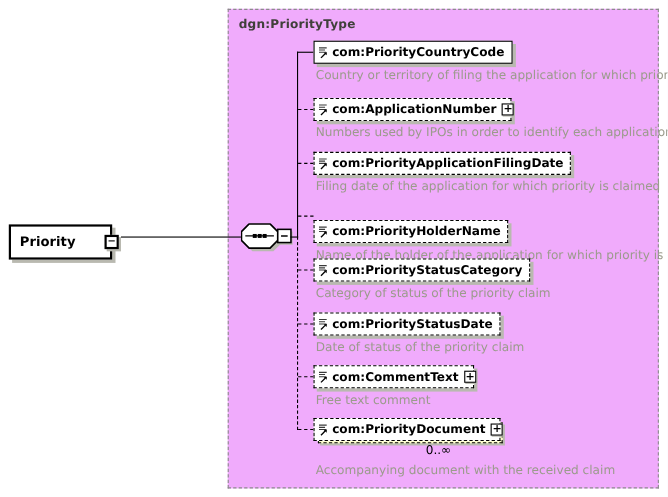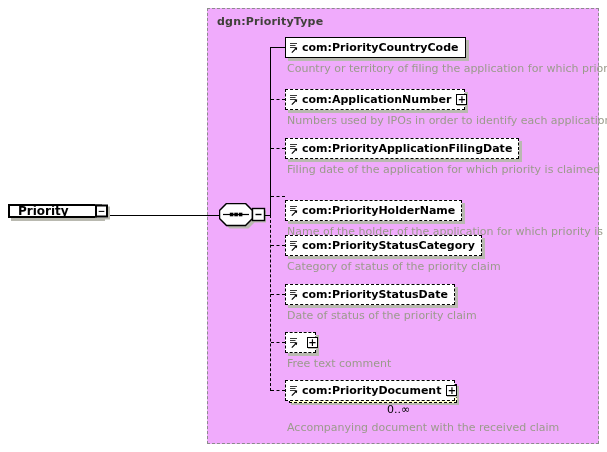--- a/index.html
+++ b/index.html
@@ -11,21 +11,21 @@
   .panel {
     position:absolute; left:207px; top:8px; width:390px; height:434px;
     background:#f0abfc; border:1px dashed #8c8c8c; box-sizing:content-box;
   }
   .panel-title {
     position:absolute; left:9px; top:6px;
     font-size:11px; font-weight:bold; color:#40403a; letter-spacing:.2px;
   }
   
   .rootbox {
-    position:absolute; left:8px; top:204px; width:94px; height:14px;
+    position:absolute; left:8px; top:204px; width:94px; height:32px;
     background:#fff; border:2px solid #000; box-sizing:border-box;
     display:flex; align-items:center; box-shadow:3px 3px 0 #b9b9b0;
   }
   .rlabel { font-size:12px; font-weight:bold; padding-left:8px; color:#000; }
   .collapsebox {
     position:absolute; right:-8px; top:50%; transform:translateY(-50%);
     width:13px; height:13px; box-sizing:border-box; background:#fff; border:2px solid #000;
     display:flex; align-items:center; justify-content:center;
     font-size:9px; font-weight:bold; line-height:1; box-shadow:2px 2px 0 #b9b9b0;
   }
@@ -193,20 +193,21 @@
 
   <div class="child pos-7">
     <div class="ebox">
       <svg class="eicon" viewBox="0 0 10 12">
         <line x1="1" y1="1.5" x2="8" y2="1.5" stroke="#3a3a3a" stroke-width="1"></line>
         <line x1="1" y1="3.5" x2="6.5" y2="3.5" stroke="#3a3a3a" stroke-width="1"></line>
         <line x1="1" y1="5.5" x2="7.5" y2="5.5" stroke="#3a3a3a" stroke-width="1"></line>
         <line x1="2.8" y1="10.6" x2="6.6" y2="6.8" stroke="#000" stroke-width="1.2"></line>
         <polygon points="8.2,5.4 7.9,8.3 5.3,5.9" fill="#000"></polygon>
       </svg>
+      <span class="elabel">com:CommentText</span>
       <span class="plusbox">+</span>
     </div>
     <div class="edesc">Free text comment</div>
   </div>
 
   <div class="child pos-8">
     <div class="ebox stacked">
       <svg class="eicon" viewBox="0 0 10 12">
         <line x1="1" y1="1.5" x2="8" y2="1.5" stroke="#3a3a3a" stroke-width="1"></line>
         <line x1="1" y1="3.5" x2="6.5" y2="3.5" stroke="#3a3a3a" stroke-width="1"></line>

